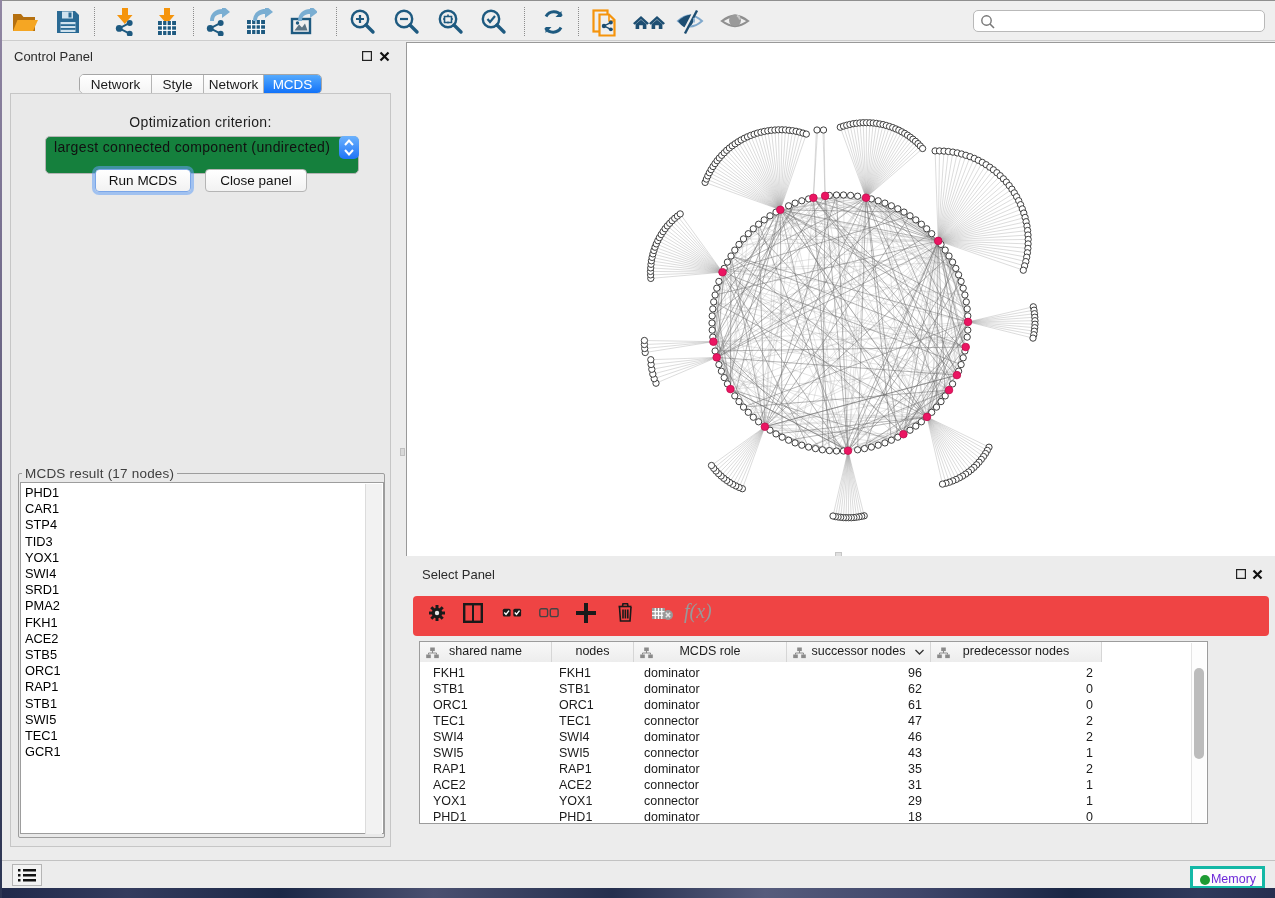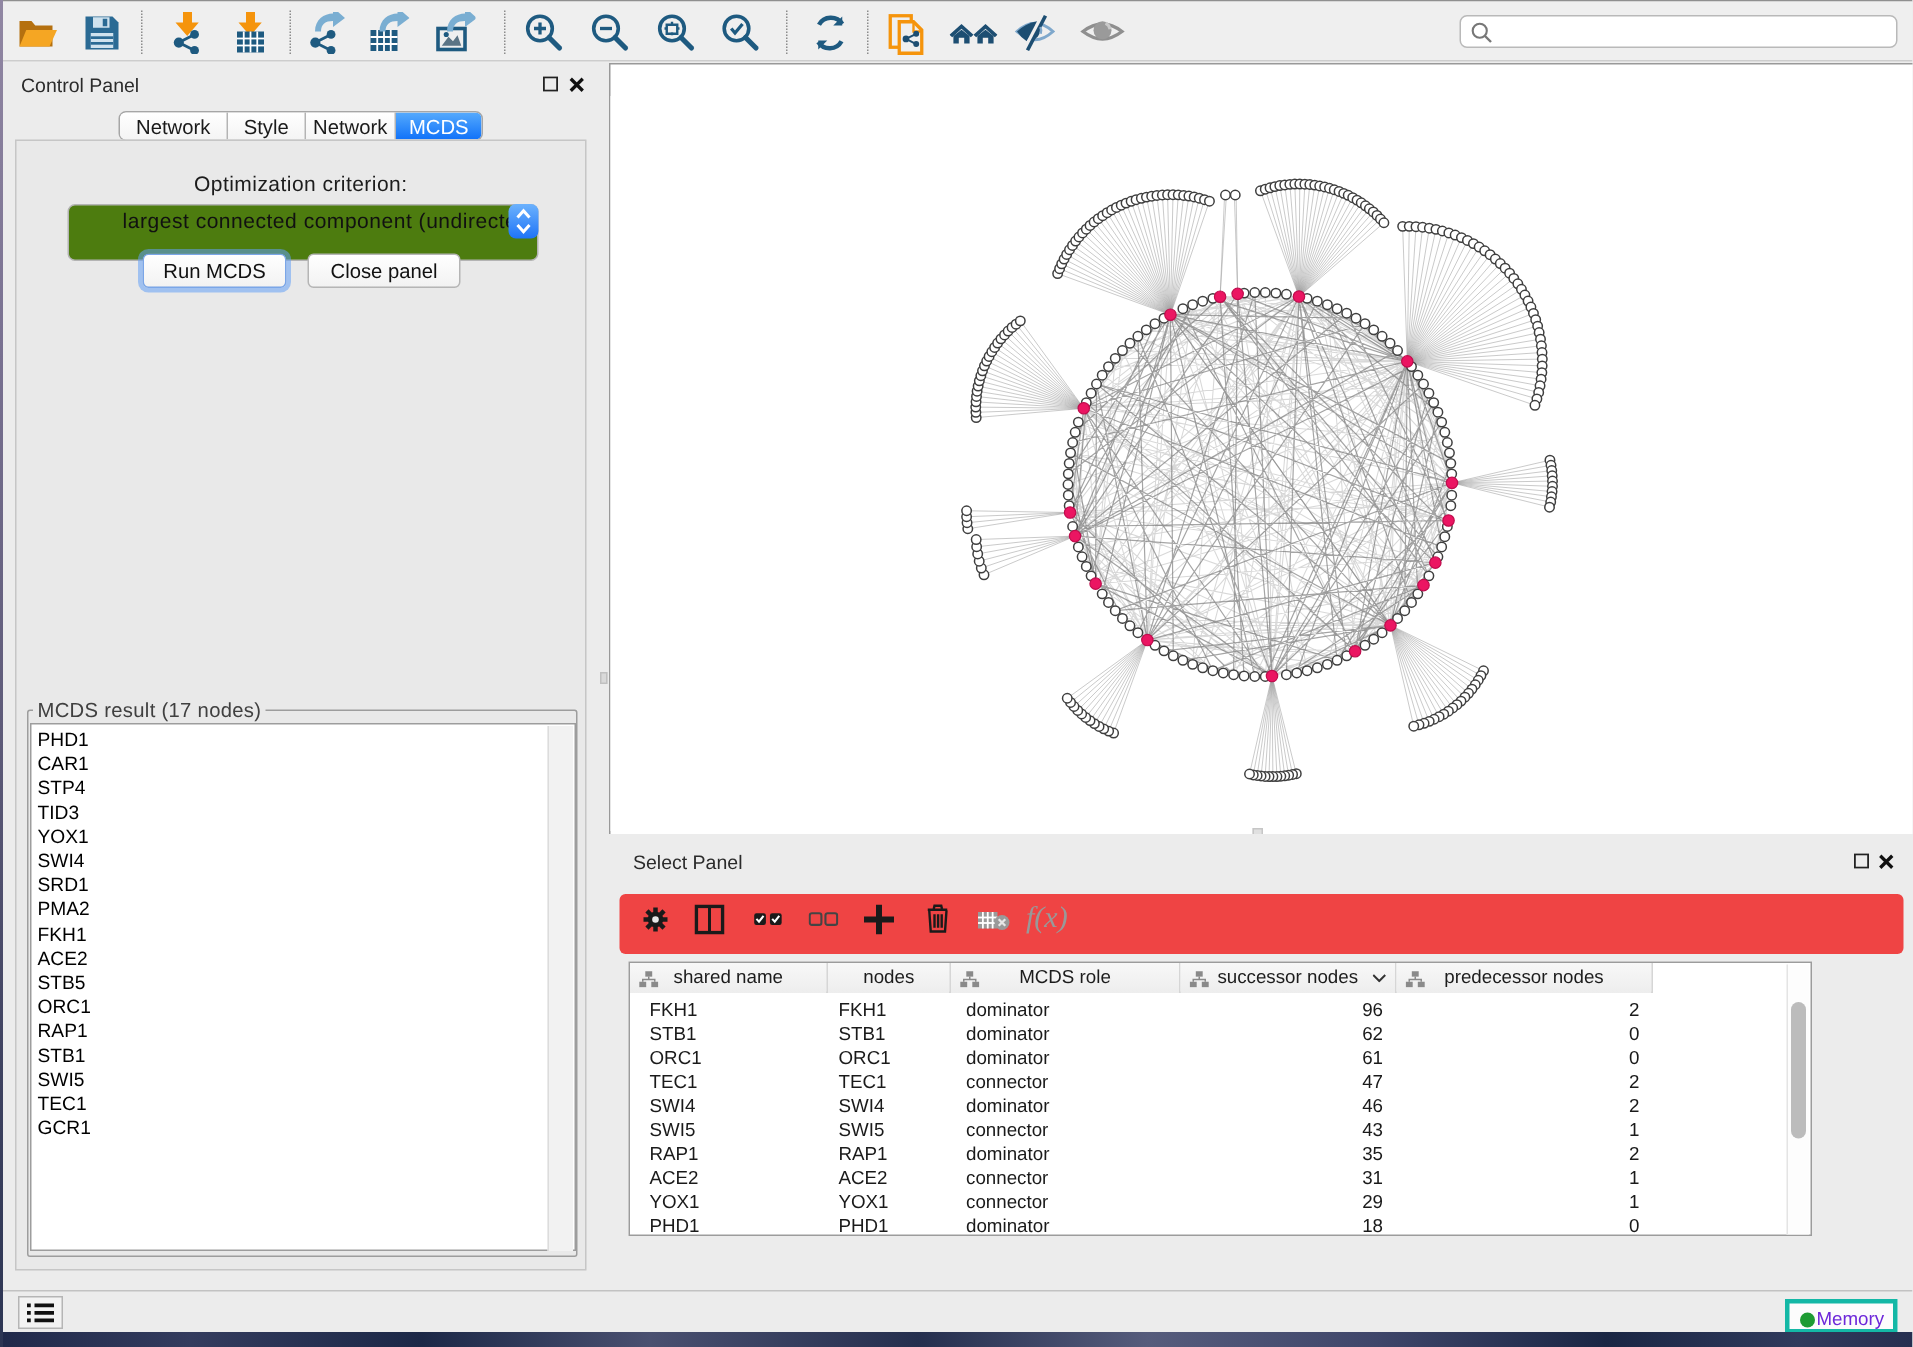--- a/index.html
+++ b/index.html
@@ -16,21 +16,21 @@
 
 #leftpanel { left:0; top:42px; width:401px; height:818px; background:#ececec; }
 #cp-title { left:14px; top:7px; font-size:13px; color:#2b2b2b; }
 .winbtn { position:absolute; top:9px; }
 #tabs { position:absolute; left:79px; top:32px; height:20px; display:flex; border:1px solid #a6a6a6; border-radius:5px; background:#fff; overflow:hidden; }
 .tab { height:100%; display:flex; align-items:center; justify-content:center; font-size:13.5px; color:#1a1a1a; border-right:1px solid #b4b4b4; background:linear-gradient(#ffffff,#f4f4f4); }
 .tab:last-child { border-right:none; }
 .tab.sel { background:linear-gradient(#55aafd,#1172f9); color:#fff; }
 #tabcontent { position:absolute; left:10px; top:51px; width:381px; height:754px; background:#e9e9e9; border:1px solid #c6c6c6; }
 #optlabel { left:0; right:0; top:20px; text-align:center; font-size:14px; letter-spacing:0.3px; color:#1c1c1c; }
-#combo { left:34px; top:42px; width:314px; height:38px; background:#4d7c0f; border:1px solid #b4b4b4; border-radius:5px; font-size:14px; letter-spacing:0.35px; line-height:21px; padding-left:8px; color:#111;text-align:right; }
+#combo { left:34px; top:42px; width:314px; height:38px; background:#15803d; border:1px solid #b4b4b4; border-radius:5px; font-size:14px; letter-spacing:0.35px; line-height:21px; padding-left:8px; color:#111; }
 #combo .step { position:absolute; right:-1px; top:-1px; width:20px; height:23px; border-radius:5px; background:linear-gradient(#6cb2fd,#1e74f7); }
 .btn { position:absolute; height:23px; background:linear-gradient(#ffffff,#f2f2f2); border:1px solid #b5b5b5; border-radius:4px; font-size:13.5px; text-align:center; line-height:21px; color:#111; }
 #runbtn { left:84px; top:75px; width:96px; box-shadow:0 0 0 3px rgba(100,160,245,.55); border-color:#7aa6e8; }
 #closebtn { left:194px; top:75px; width:102px; }
 #fieldset { position:absolute; left:7px; top:379px; width:367px; height:365px; border:1px solid #9d9d9d; border-radius:2px; }
 #fieldlegend { position:absolute; left:3px; top:-8px; background:#e9e9e9; padding:0 3px; font-size:13.5px; letter-spacing:0.2px; color:#404040; }
 #mcdslist { position:absolute; left:1px; top:8px; width:364px; height:352px; background:#fff; border:1px solid #9d9d9d; font-size:12.8px; line-height:16.2px; padding:2px 0 0 4px; color:#000; }
 #mcdslist .scroll { position:absolute; right:1px; top:1px; width:17px; height:350px; background:#f2f2f2; border-left:1px solid #dcdcdc; }
 
 #vsplit { left:401px; top:42px; width:6px; height:818px; background:#ececec; }

